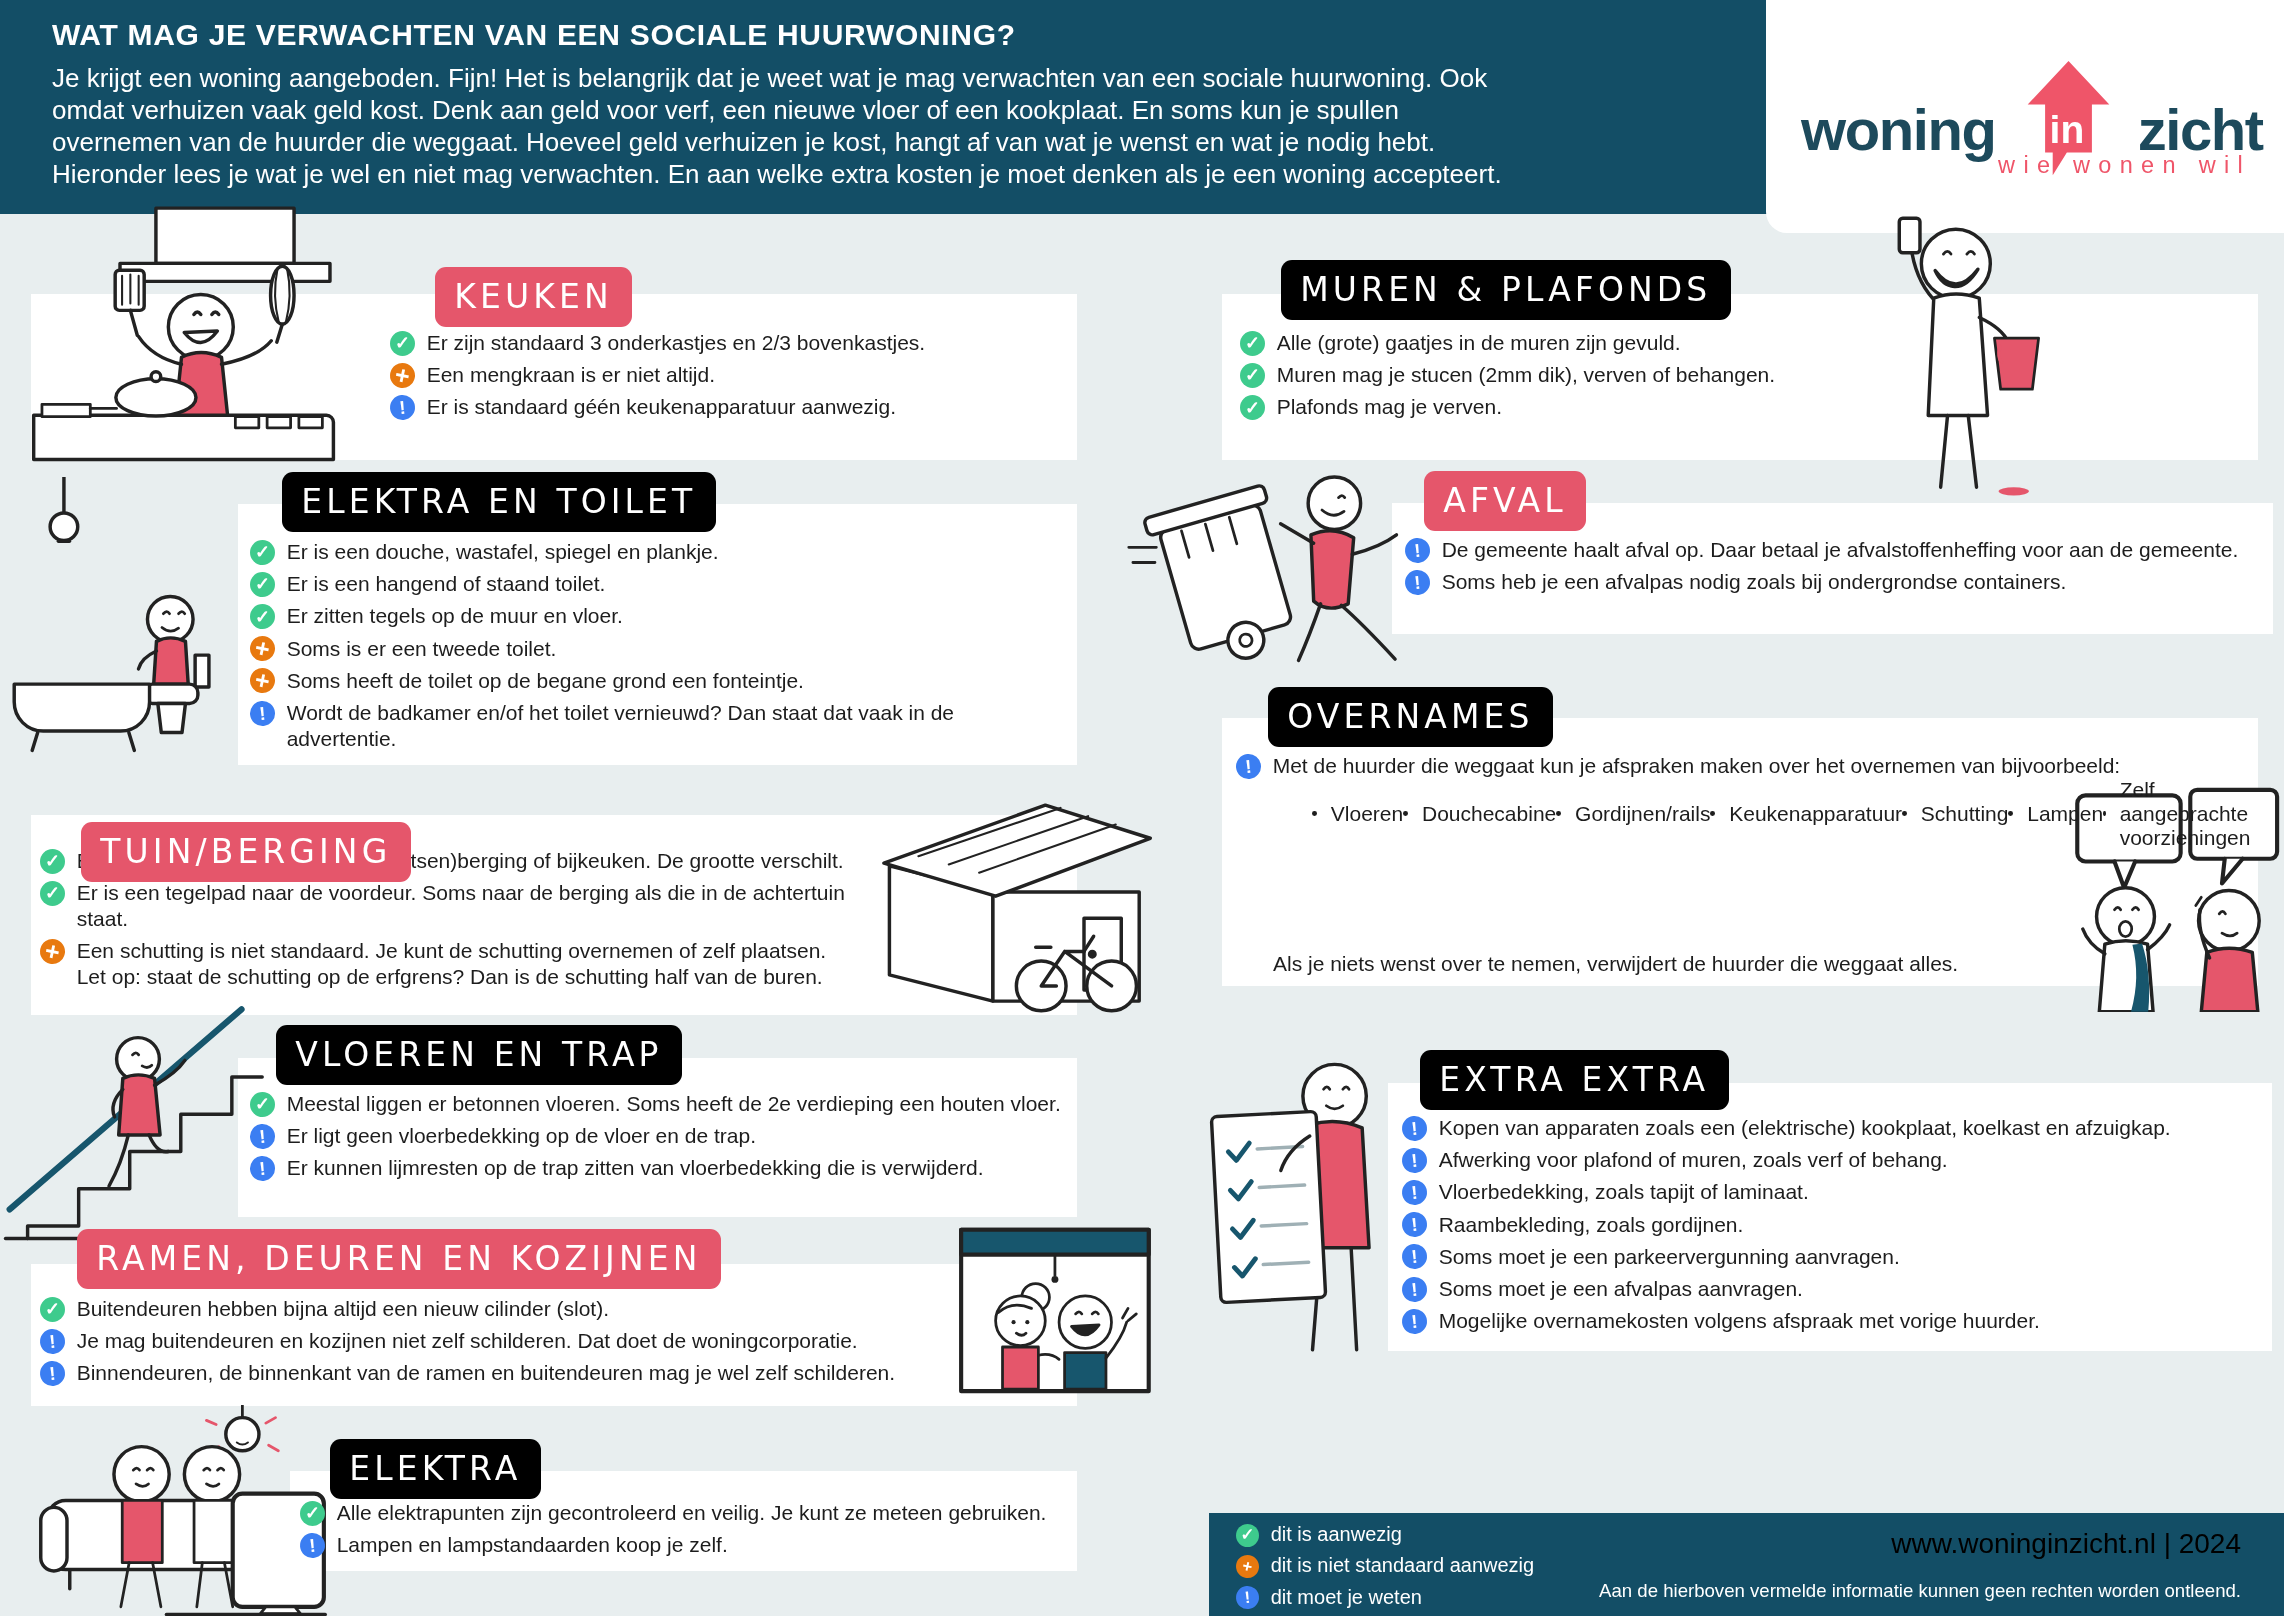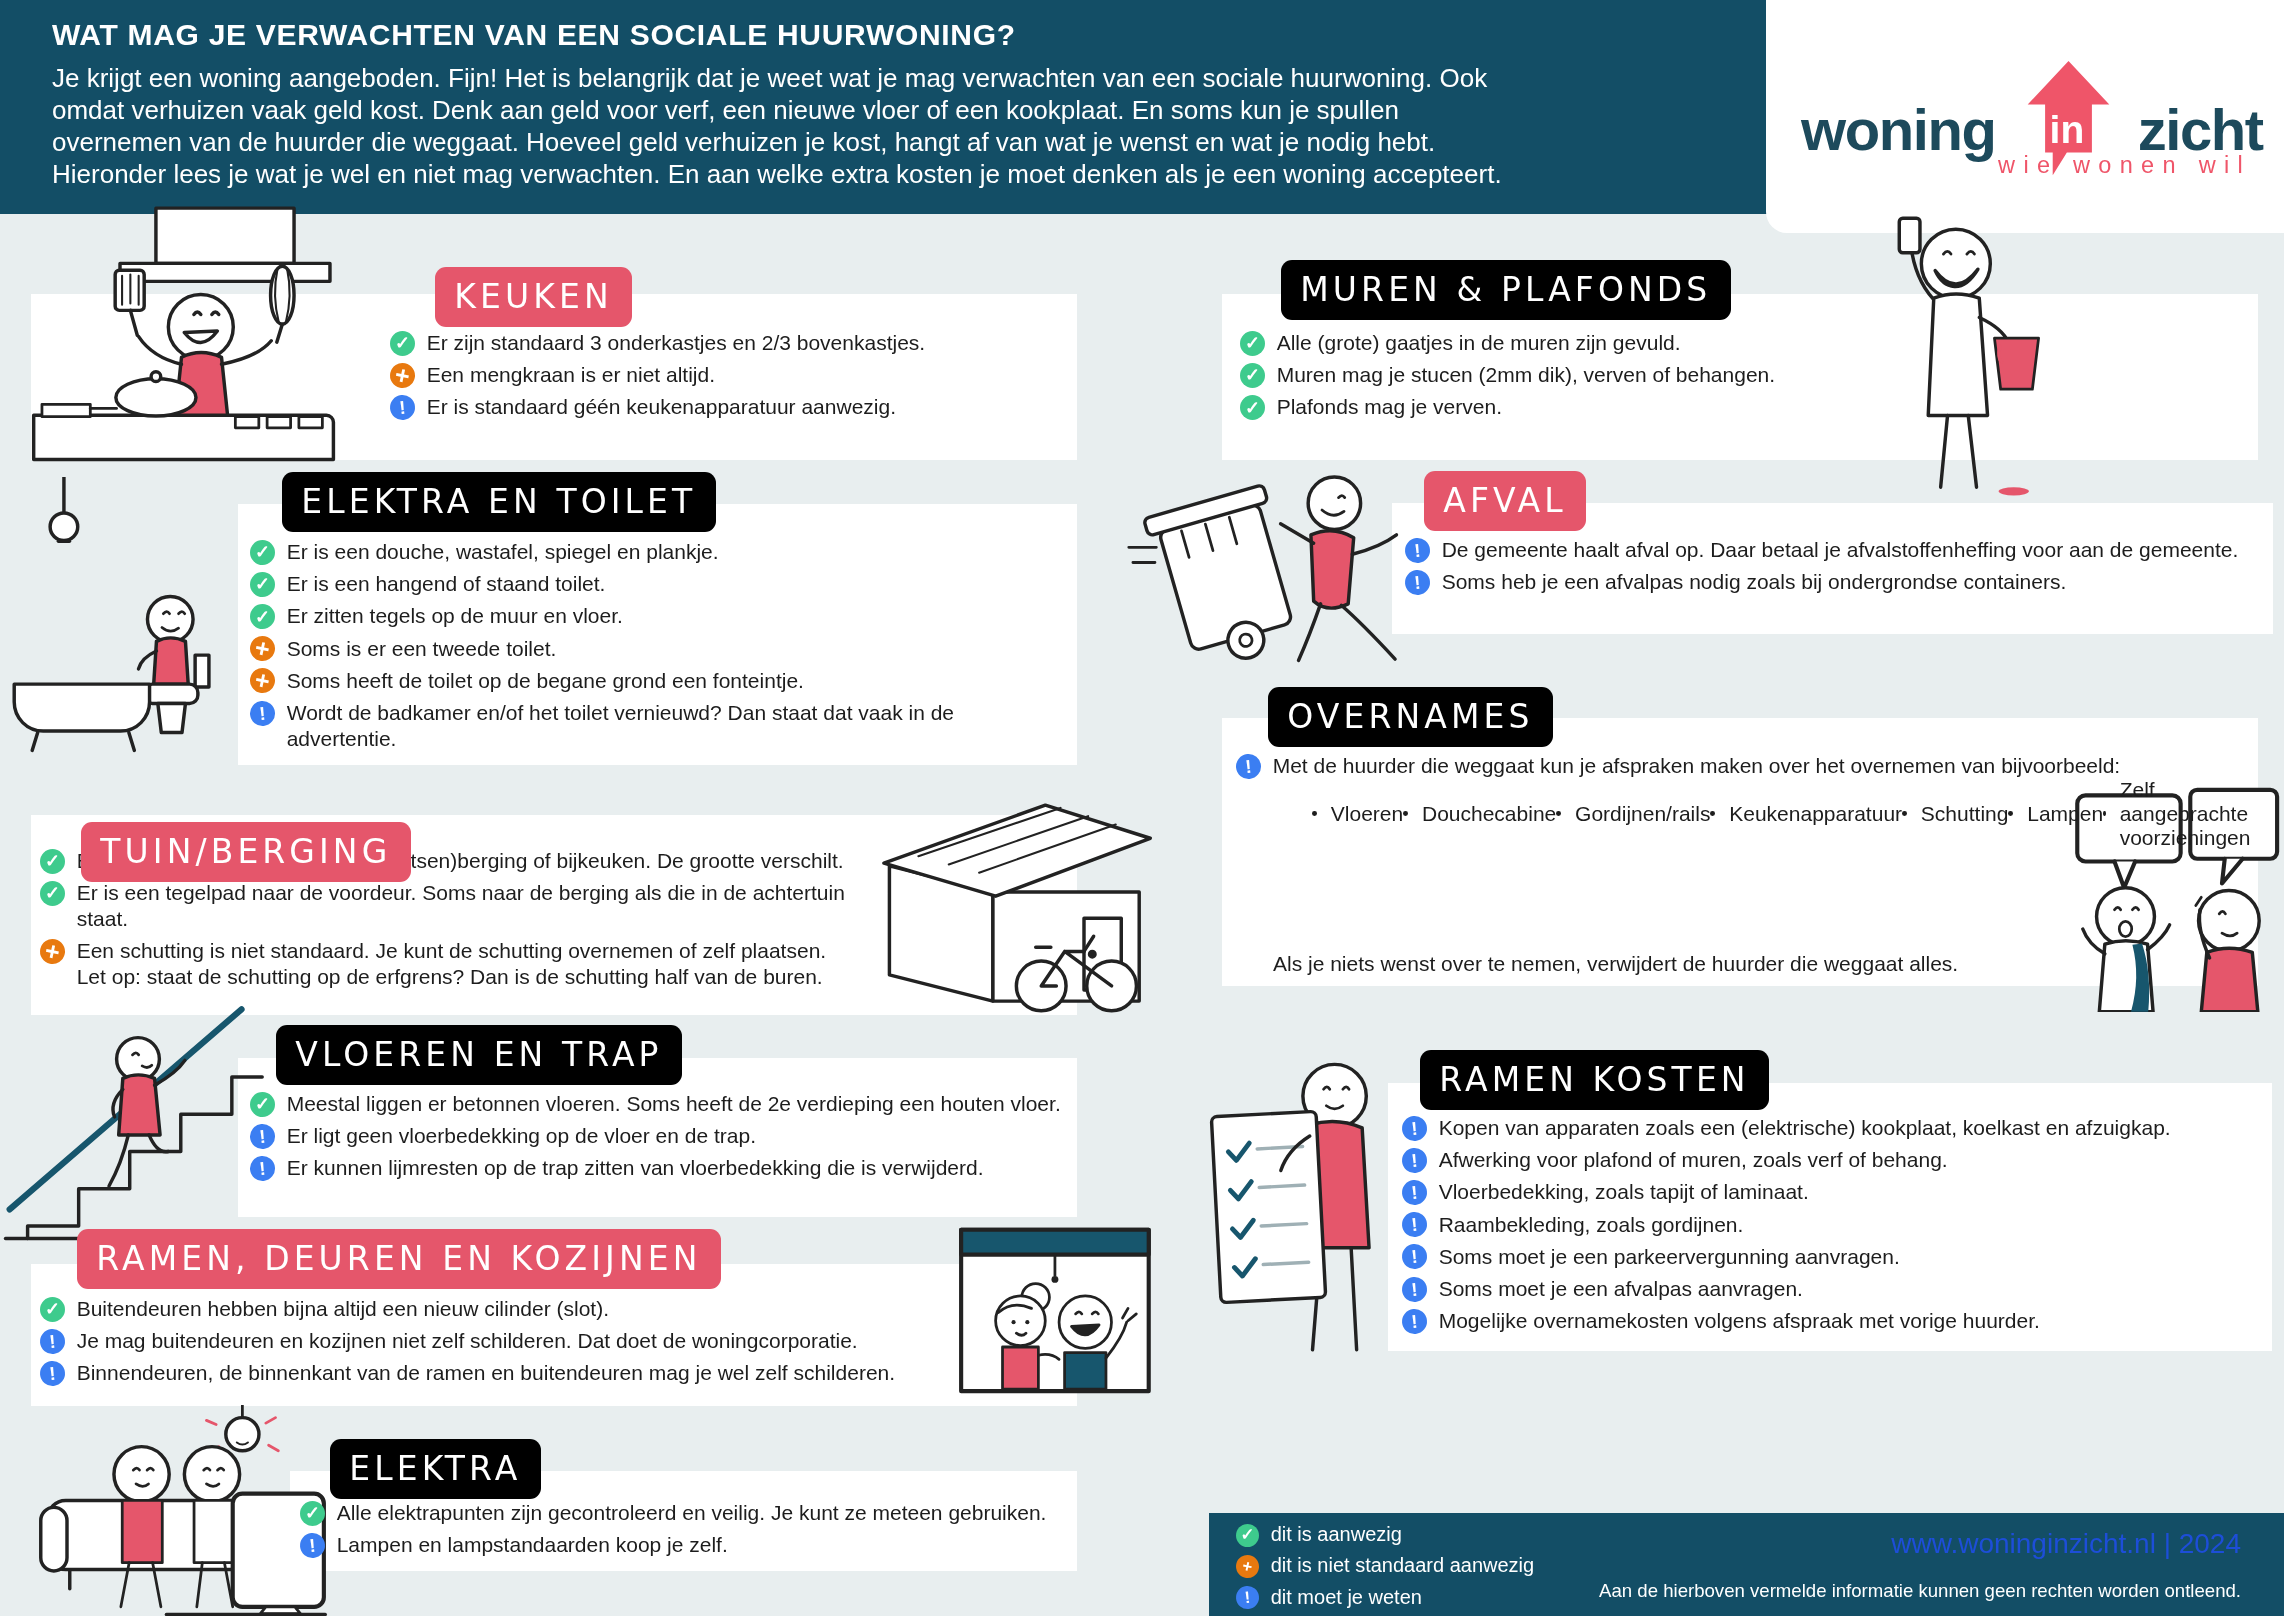--- a/index.html
+++ b/index.html
@@ -46,21 +46,21 @@
   .bullet-row{display:flex;align-items:center;gap:14px;height:23px;}
   .bullet{width:4.8px;height:4.8px;border-radius:50%;background:#1d1d1d;}
   .bullet-text{font-size:21px;color:#1d1d1d;}
   .closing{position:absolute;font-size:21px;color:#1d1d1d;z-index:4;}
 
   
   .footer{position:absolute;left:1209px;top:1513px;width:1075px;height:104px;background:#134e66;}
   .footer-legend{position:absolute;left:1236px;top:1523px;display:flex;flex-direction:column;gap:7.6px;z-index:6;}
   .footer-legend .item-text{color:#fff;font-size:20px;line-height:23.5px;}
   .footer-legend .dot{width:23px;height:23px;font-size:16.6px;}
-  .website{position:absolute;right:43px;top:1528px;color:#1d4ed8;font-size:28px;z-index:6;}
+  .website{position:absolute;right:43px;top:1528px;color:#000000;font-size:28px;z-index:6;}
   .disclaimer{position:absolute;right:43px;top:1580px;color:#fff;font-size:18.6px;z-index:6;}
 
   .illus{position:absolute;z-index:3;}
 </style>
 </head>
 <body>
 
 <div class="page">
 
   <div class="header"></div>
@@ -436,21 +436,21 @@
       <circle cx="232" cy="198" r="44" fill="#fff" stroke-width="5"></circle>
       <path d="M218 188 q5 -7 9 0" stroke-width="4"></path>
       <path d="M222 216 q12 8 22 0" stroke-width="4"></path>
       <path d="M200 244 Q232 232 266 244 L274 330 H192 Z" fill="#e5566b" stroke-width="5"></path>
       <path d="M204 252 Q186 212 190 182" stroke-width="5"></path>
       <path d="M184 176 l8 -12" stroke-width="4"></path>
     </g>
   </svg>
 
   <div class="panel" style="left:1388px;top:1083px;width:884px;height:268px;"></div>
-  <div class="badge teal" style="left:1420px;top:1050px;">RAMEN KOSTEN</div>
+  <div class="badge teal" style="left:1420px;top:1050px;">EXTRA EXTRA</div>
   <div class="items" style="left:1402px;top:1115px;width:856px;">
       <div class="item-row">
         <span class="dot exclaim">!</span>
         <span class="item-text">Kopen van apparaten zoals een (elektrische) kookplaat, koelkast en afzuigkap.</span>
       </div>
       <div class="item-row">
         <span class="dot exclaim">!</span>
         <span class="item-text">Afwerking voor plafond of muren, zoals verf of behang.</span>
       </div>
       <div class="item-row">

